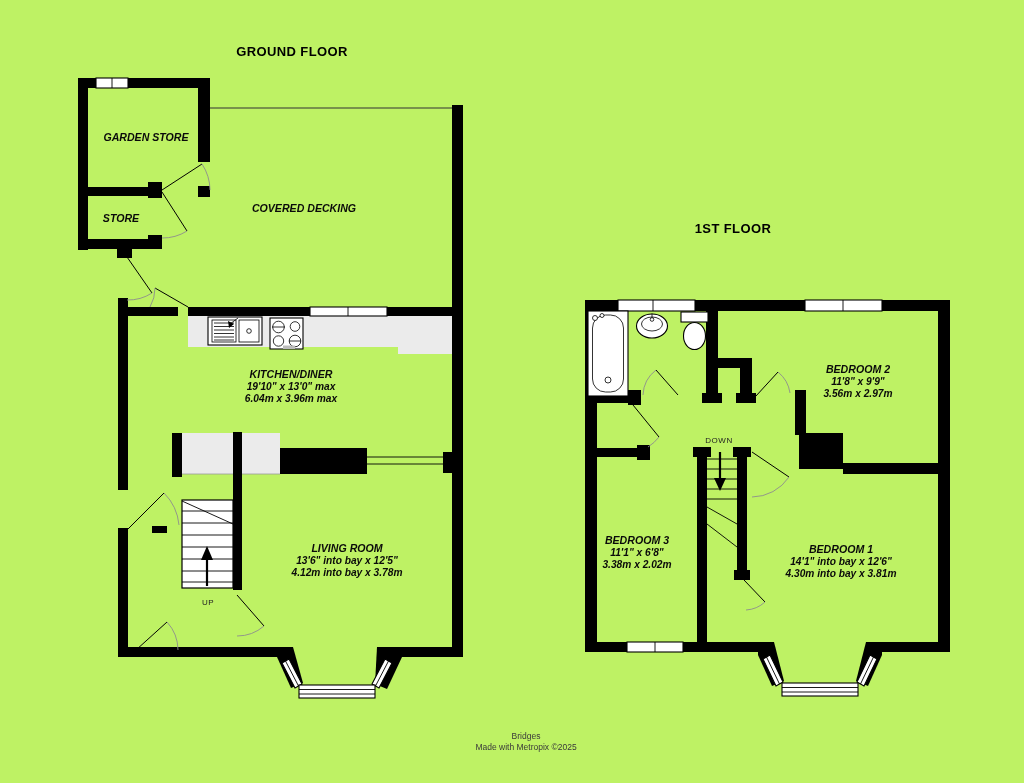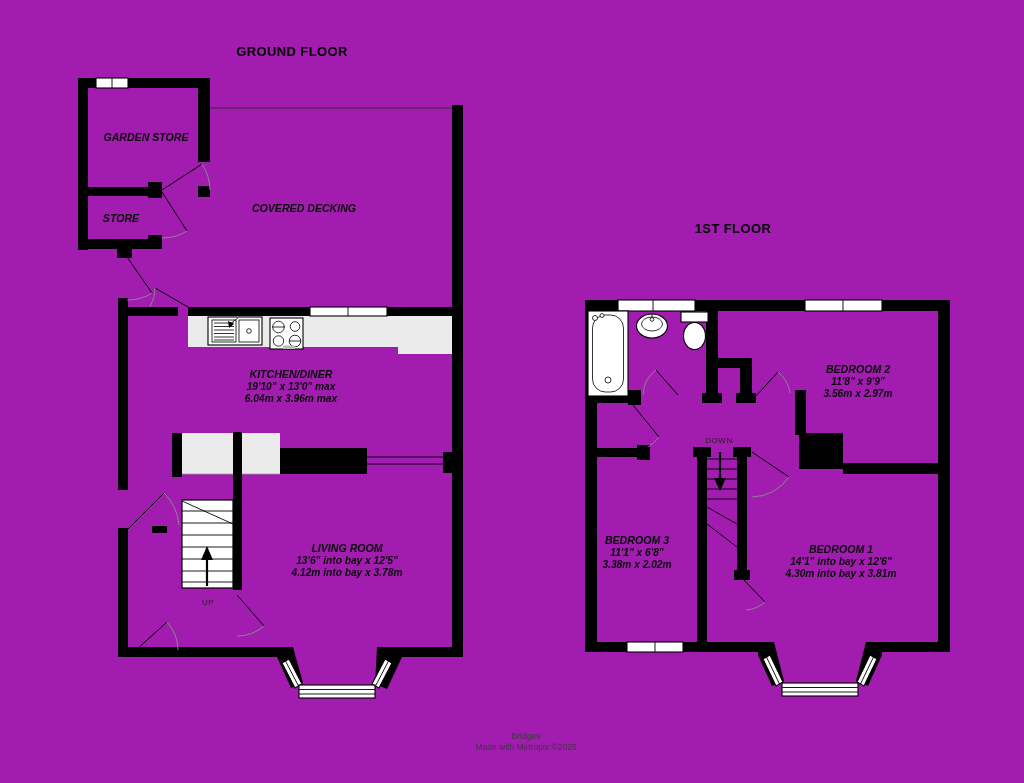--- a/index.html
+++ b/index.html
@@ -1,16 +1,16 @@
 <!DOCTYPE html>
 <html><head>
 <meta charset="utf-8">
 <style>
   html,body{margin:0;padding:0;background:#fff;}
-  #stage{position:relative;width:1024px;height:783px;background:#a21caf;overflow:hidden;
+  #stage{position:relative;width:1024px;height:783px;background:#bef264;overflow:hidden;
          font-family:"Liberation Sans",sans-serif;text-decoration:underline;}
   svg{position:absolute;left:0;top:0;}
   .wall{fill:#000;}
   .gray{fill:#ebebeb;}
   .grayline{stroke:#9a9a9a;stroke-width:.8;fill:none;}
   .win{fill:#fff;stroke:#000;stroke-width:1.1;}
   .winline{stroke:#000;stroke-width:.9;fill:none;}
   .thinline{stroke:#333;stroke-width:1.2;fill:none;}
   .leaf{stroke:#000;stroke-width:1;fill:none;}
   .arc{stroke:#8d8d8d;stroke-width:.9;fill:none;}

